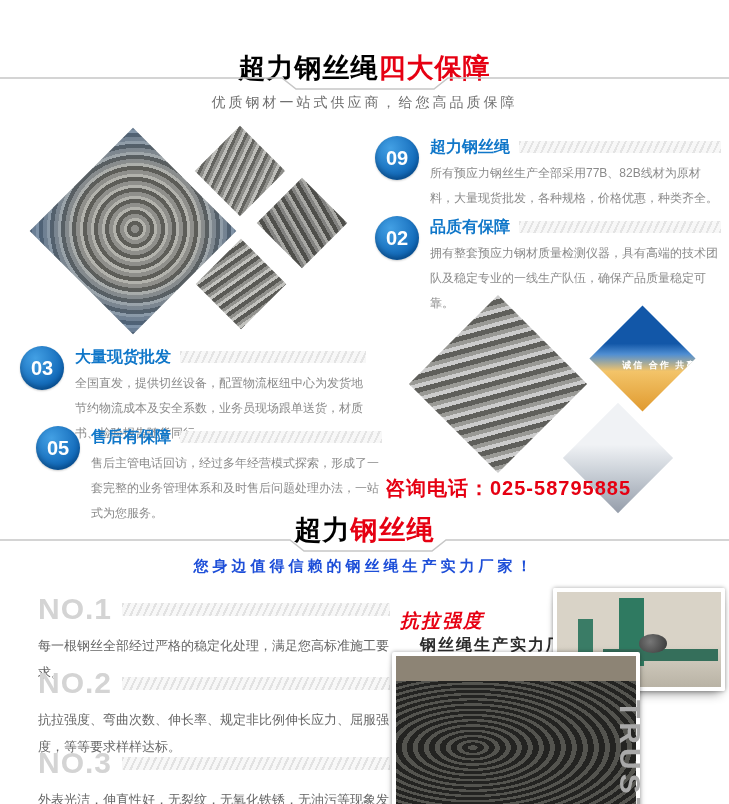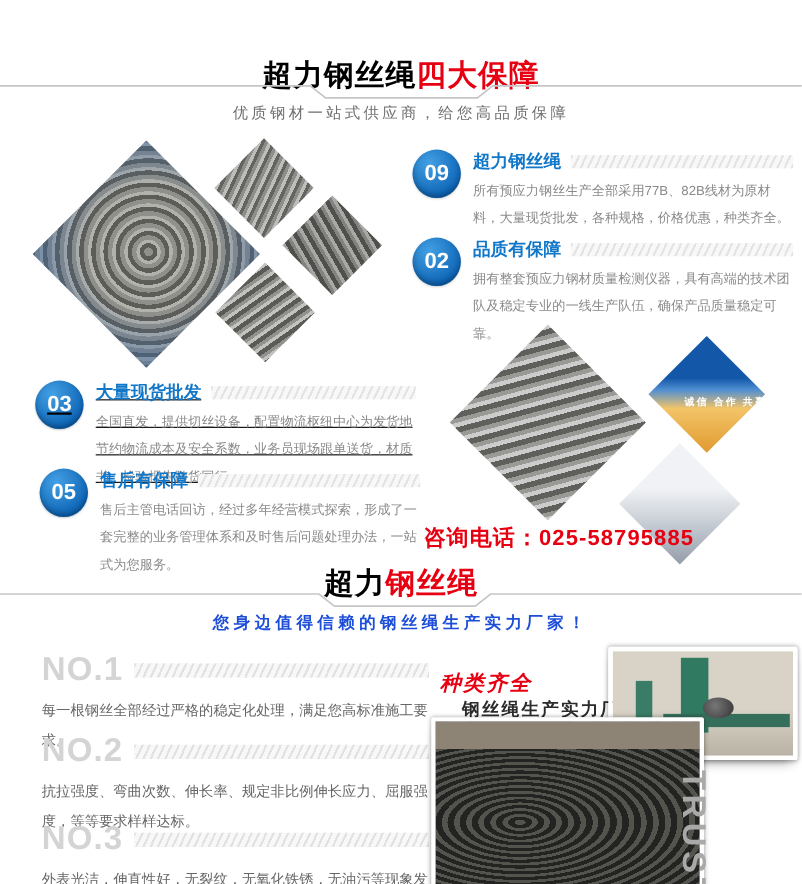--- a/index.html
+++ b/index.html
@@ -105,21 +105,21 @@
     <div class="badge">02</div>
     <div class="g-body">
       <div class="g-titlerow">
         <span class="g-title">品质有保障</span>
         <span class="hatch"></span>
       </div>
       <div class="g-desc">拥有整套预应力钢材质量检测仪器，具有高端的技术团队及稳定专业的一线生产队伍，确保产品质量稳定可靠。</div>
     </div>
   </div>
 
-  <div class="g-item" style="left:32px;top:330px;text-decoration:underline;">
+  <div class="g-item" style="left:20px;top:330px;">
     <div class="badge">03</div>
     <div class="g-body">
       <div class="g-titlerow">
         <span class="g-title">大量现货批发</span>
         <span class="hatch"></span>
       </div>
       <div class="g-desc">全国直发，提供切丝设备，配置物流枢纽中心为发货地节约物流成本及安全系数，业务员现场跟单送货，材质书、检验报告随货同行。</div>
     </div>
   </div>
 
@@ -169,21 +169,21 @@
   </div>
 
   <div class="no-block" style="left:38px;top:732px;">
     <div class="no-headrow">
       <span class="no-head">NO.3</span>
       <span class="no-hatch"></span>
     </div>
     <div class="no-desc">外表光洁，伸直性好，无裂纹，无氧化铁锈，无油污等现象发生。</div>
   </div>
 
-  <div class="trust-red" style="left:400px;top:592px;">种类齐全</div>
+  <div class="trust-red" style="left:400px;top:592px;">抗拉强度</div>
   <div class="trust-sub" style="left:420px;top:619px;">钢丝绳生产实力厂家</div>
 
   <div class="photo photo-machine" style="left:553px;top:572px;width:164px;height:95px;">
     <div class="m-press"></div>
     <div class="m-col"></div>
     <div class="m-rail"></div>
     <div class="m-drum"></div>
   </div>
 
   <div class="photo photo-coils" style="left:392px;top:636px;width:240px;height:158px;"></div>

